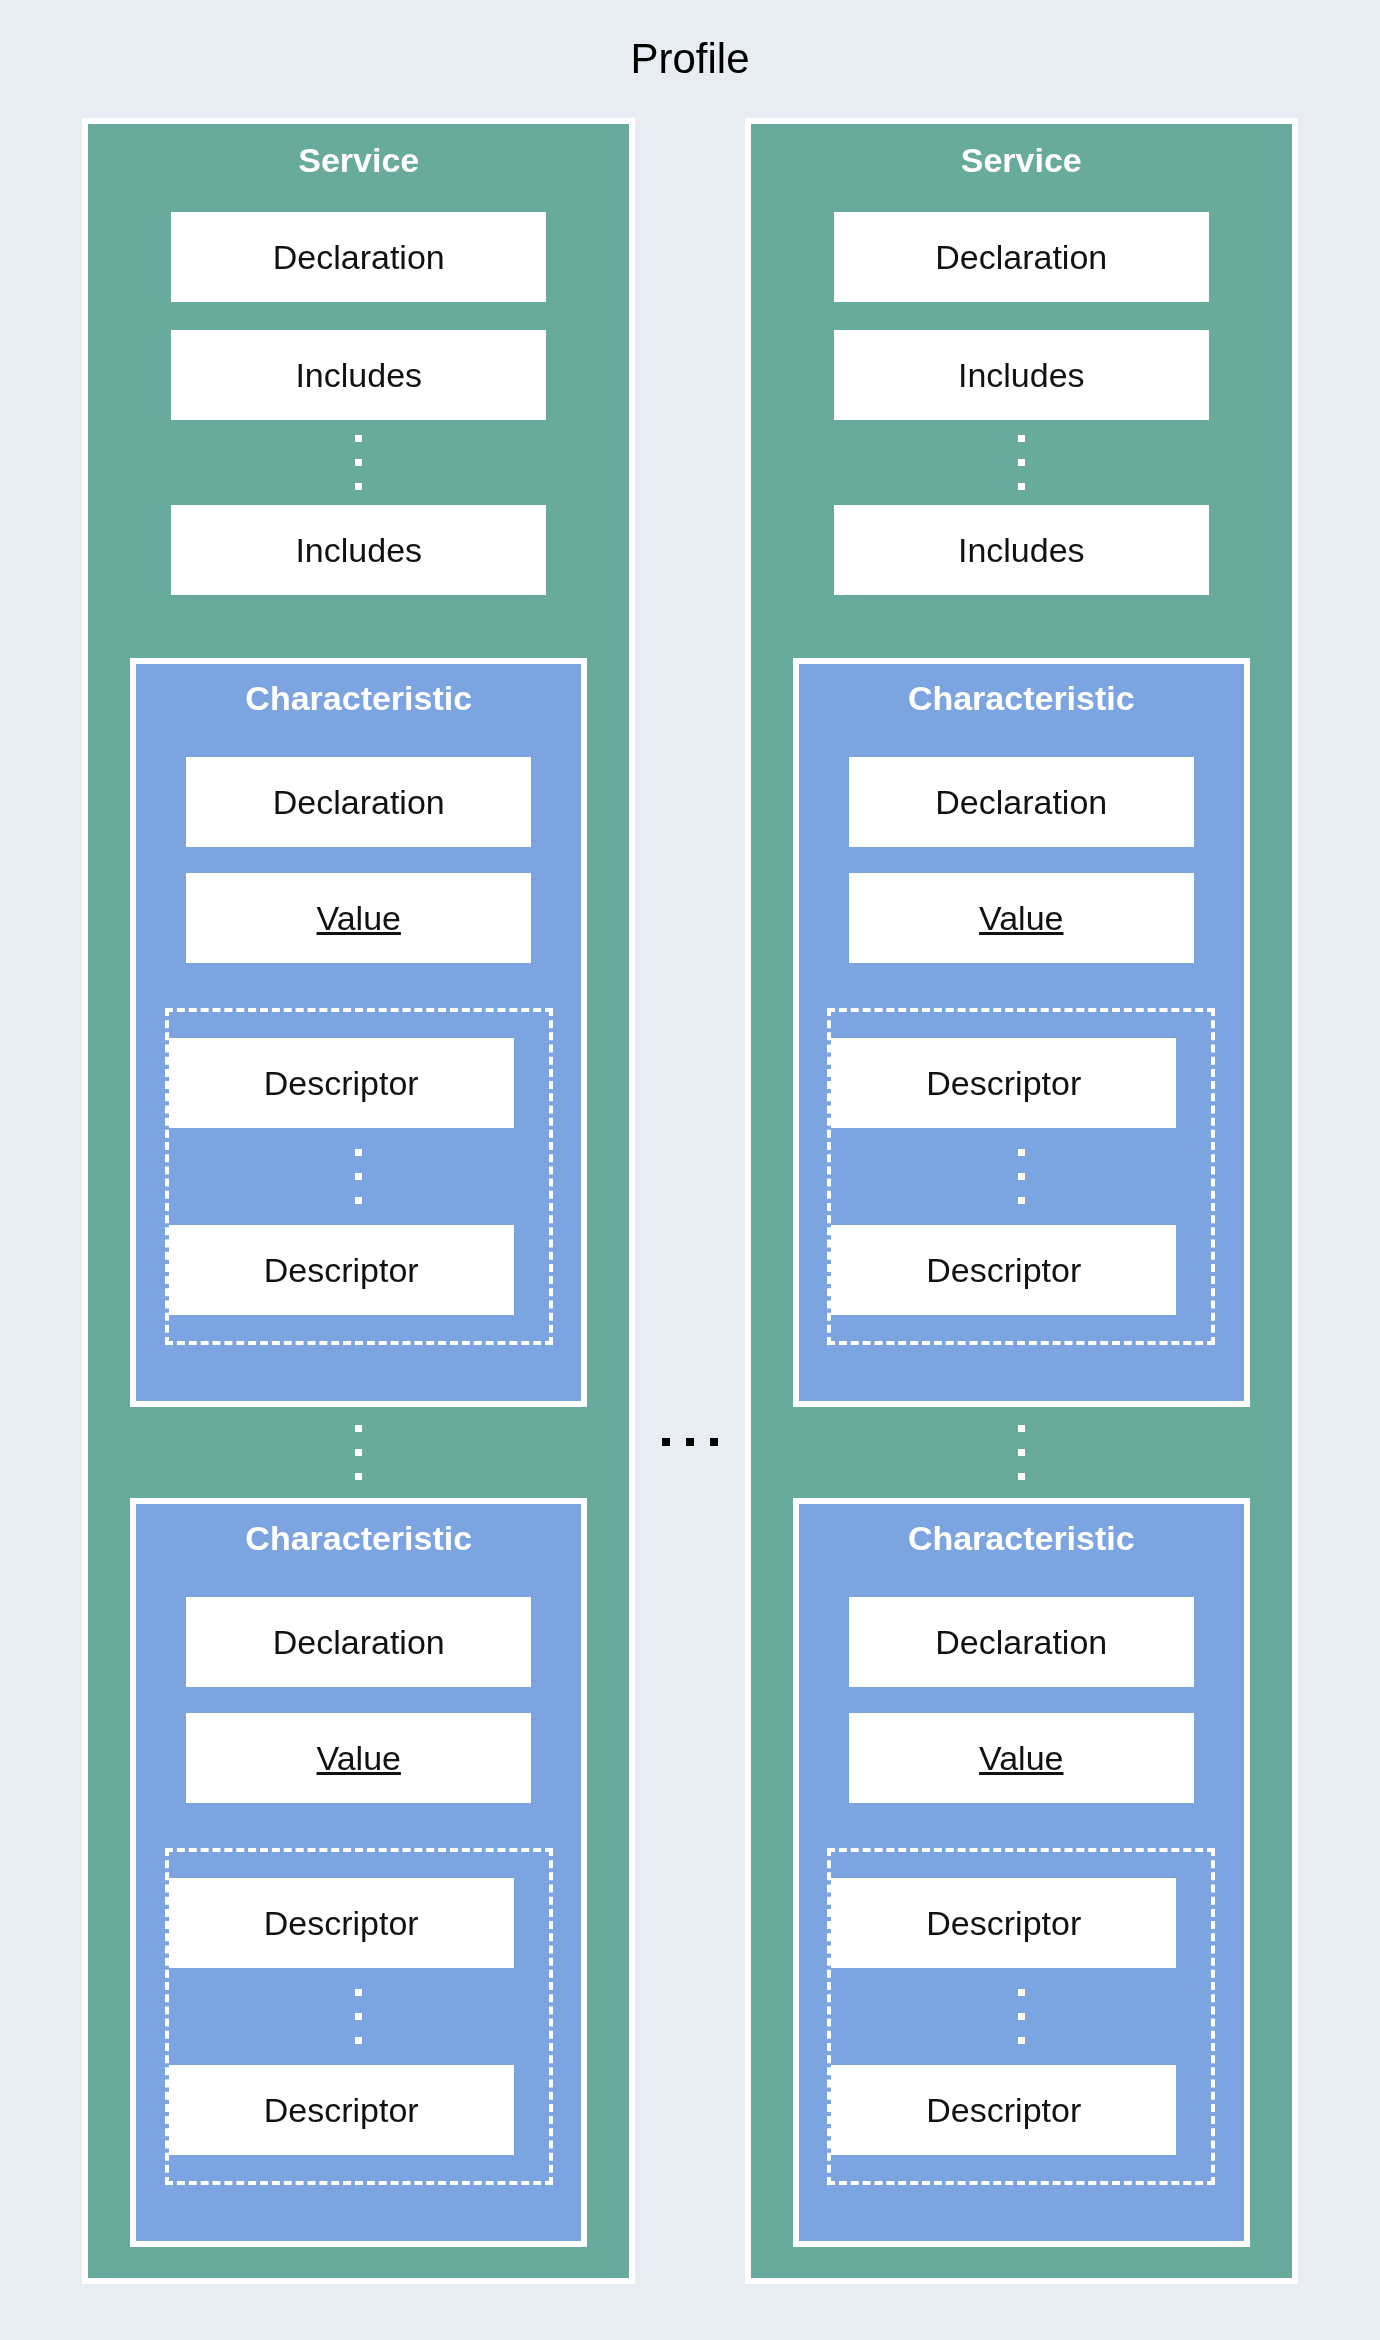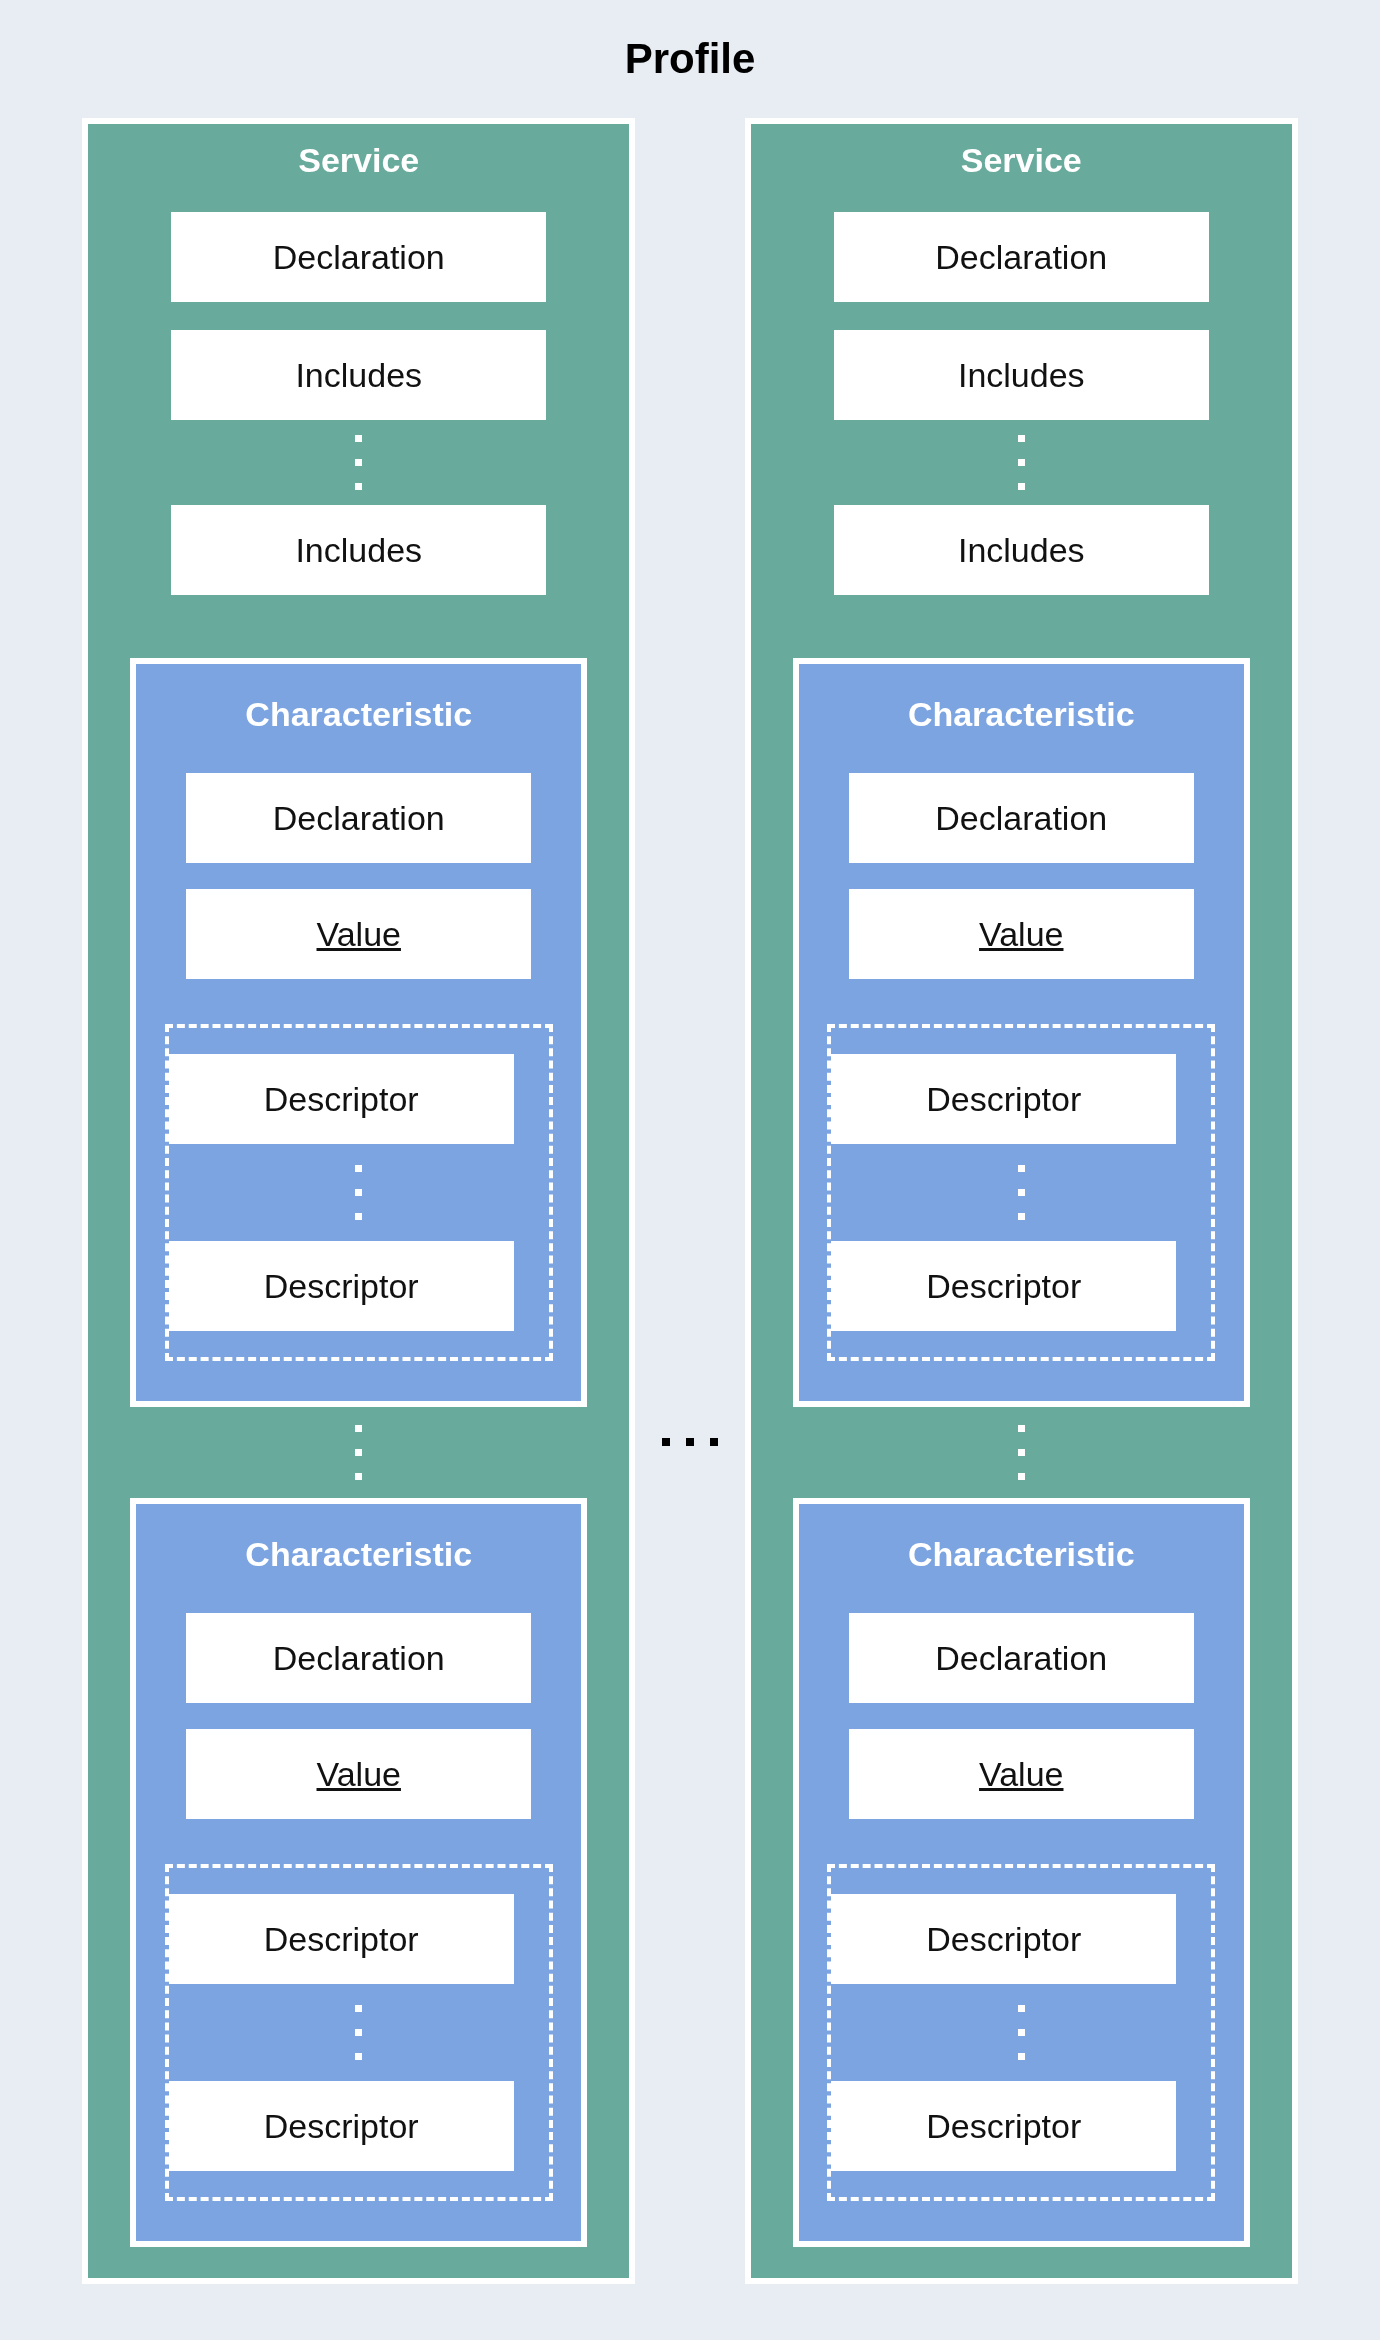--- a/index.html
+++ b/index.html
@@ -7,21 +7,21 @@
   body {
     width: 1380px; height: 2340px;
     font-family: "Liberation Sans", sans-serif;
     position: relative;
   }
   .page { width: 1380px; height: 2340px; background: var(--page-bg, #e8edf4); }
 
   .header {
     height: 118px;
     display: flex; align-items: center; justify-content: center;
-    font-size: 42px; font-weight: bold; color: var(--title-text, #000000);
+    font-size: 42px; font-weight: normal; color: var(--title-text, #000000);
   }
 
   .diagram { display: flex; padding: 0 82px; height: 2166px; }
 
   .service {
     width: 578px; height: 2166px;
     background: var(--service-bg, #68aa9b);
     border: 6px solid var(--border, #ffffff);
     display: flex; flex-direction: column; align-items: center;
   }
@@ -48,21 +48,21 @@
   .gap85 { height: 85px; }
   .gap97 { height: 97px; }
 
   .char {
     width: 457px; height: 749px;
     background: var(--characteristic-bg, #7ba4e0);
     border: 6px solid var(--border, #ffffff);
     display: flex; flex-direction: column; align-items: center;
   }
   .char-first { margin-top: 63px; }
-  .char-label { margin-top: 30px; }
+  .char-label { margin-top: 14px; }
 
   .cbox {
     width: 345px; height: 90px;
     background: var(--box-bg, #ffffff);
     display: flex; align-items: center; justify-content: center;
     font-size: 34px; color: var(--box-text, #111111);
   }
   .cbox.decl { margin-top: 39px; }
   .cbox.value { margin-top: 26px; text-decoration: underline; }
 

